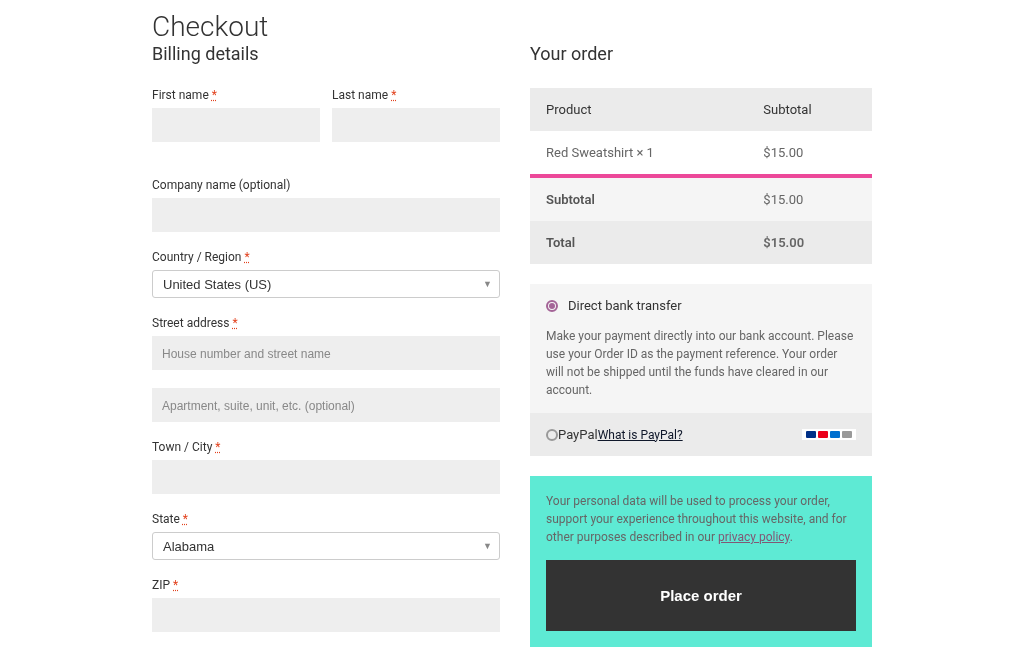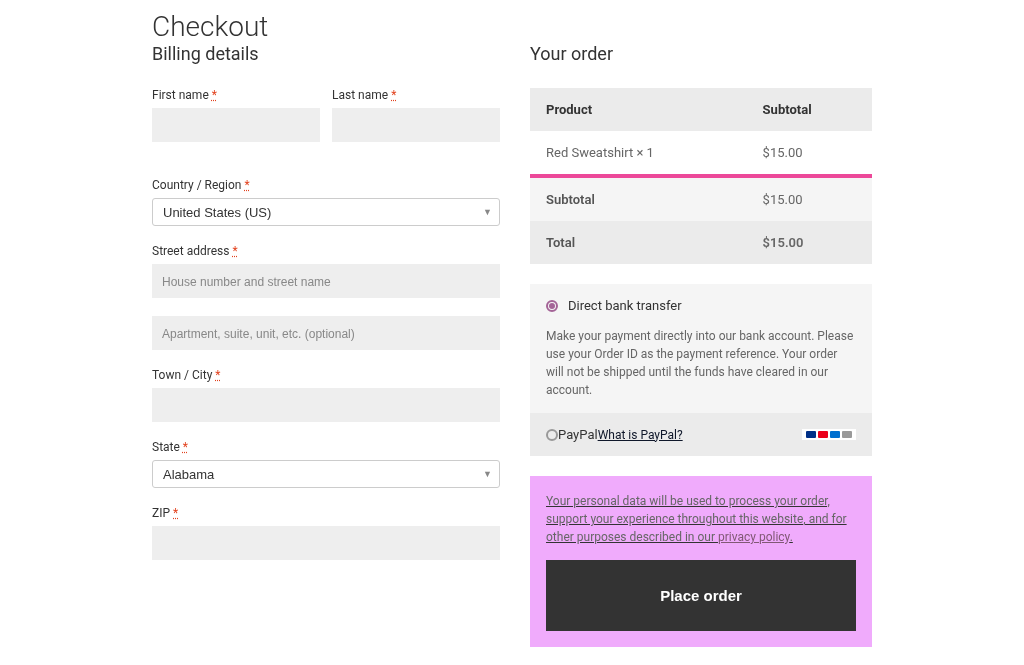--- a/index.html
+++ b/index.html
@@ -23,21 +23,21 @@
     .select-wrap select {
       width: 100%; background: #fff; border: 1px solid #ccc; border-radius: 3px;
       padding: 5px 10px; font-size: 13px; color: #333; height: 28px;
       appearance: none; -webkit-appearance: none;
     }
     .select-wrap .caret { position: absolute; right: 8px; top: 50%; transform: translateY(-50%); pointer-events: none; font-size: 9px; color: #888; }
 
     
     .order-table { width: 100%; border-collapse: collapse; font-size: 13px; }
     .order-table th, .order-table td { padding: 14px 16px; text-align: left; }
-    .order-table thead th { background: #ebebeb; font-weight: 700; color: #333; font-size: 13px; }
+    .order-table thead th { background: #ebebeb; font-weight: 400; color: #333; font-size: 13px; }
     .order-table tbody td { color: #666; }
     .order-table tbody tr:nth-child(1) td { background: #fff; border-bottom: 4px solid #ec4899; }
     .order-table tbody tr:nth-child(2) td { background: #f5f5f5; }
     .order-table tbody tr:nth-child(3) td { background: #ebebeb; font-weight: 600; }
     .order-table tbody tr td:first-child { font-weight: 600; color: #555; }
     .order-table tbody tr:nth-child(1) td:first-child { font-weight: 400; color: #666; }
     .qty { color: #666; font-weight: 400; }
 
     
     .payment-box { background: #f5f5f5; margin-top: 20px; }
@@ -46,21 +46,21 @@
     .radio.selected { border-color: #a46497; }
     .radio.selected::after { content: ''; position: absolute; width: 6px; height: 6px; background: #a46497; border-radius: 50%; top: 1px; left: 1px; }
     .payment-desc { padding: 0 16px 14px 16px; font-size: 12px; line-height: 1.5; color: #666; }
     .paypal-row { background: #ebebeb; justify-content: space-between; }
     .paypal-left { display: flex; align-items: center; gap: 0; }
     .paypal-link { color: #0f172a; text-decoration: underline; font-size: 12px; }
     .card-icons { display: flex; gap: 2px; background:#fff; padding:2px 4px; align-items:center; }
     .card-icon { width: 10px; height: 7px; border-radius: 1px; }
     .ci1 { background:#003087; } .ci2 { background:#eb001b; } .ci3 { background:#006fcf; } .ci4 { background:#999; }
 
-    .privacy-box { background: #f0abfc; margin-top: 20px; padding: 16px; text-decoration: underline; }
+    .privacy-box { background: #5eead4; margin-top: 20px; padding: 16px; }
     .privacy-text { font-size: 12px; line-height: 1.5; color: #666; margin-bottom: 14px; }
     .privacy-link { color: #815875; text-decoration: underline; }
     .place-order-btn {
       width: 100%; background: #333; color: #fff; border: none;
       padding: 27px; font-size: 15px; font-weight: 600; cursor: pointer;
     }
   </style>
 </head>
 <body>
 
@@ -76,20 +76,24 @@
         <div class="field">
           <label><span>First name</span> <span class="required">*</span></label>
           <input type="text" value="" style="">
         </div>
         <div class="field">
           <label><span>Last name</span> <span class="required">*</span></label>
           <input type="text" value="" style="">
         </div>
       </div>
 
+      <div class="field">
+        <label>Company name (optional)</label>
+        <input type="text" value="" style="">
+      </div>
 
       <div class="field">
         <label><span>Country / Region</span> <span class="required">*</span></label>
         <div class="select-wrap">
           <select>
             <option>United States (US)</option>
           </select>
           <span class="caret">▼</span>
         </div>
       </div>

